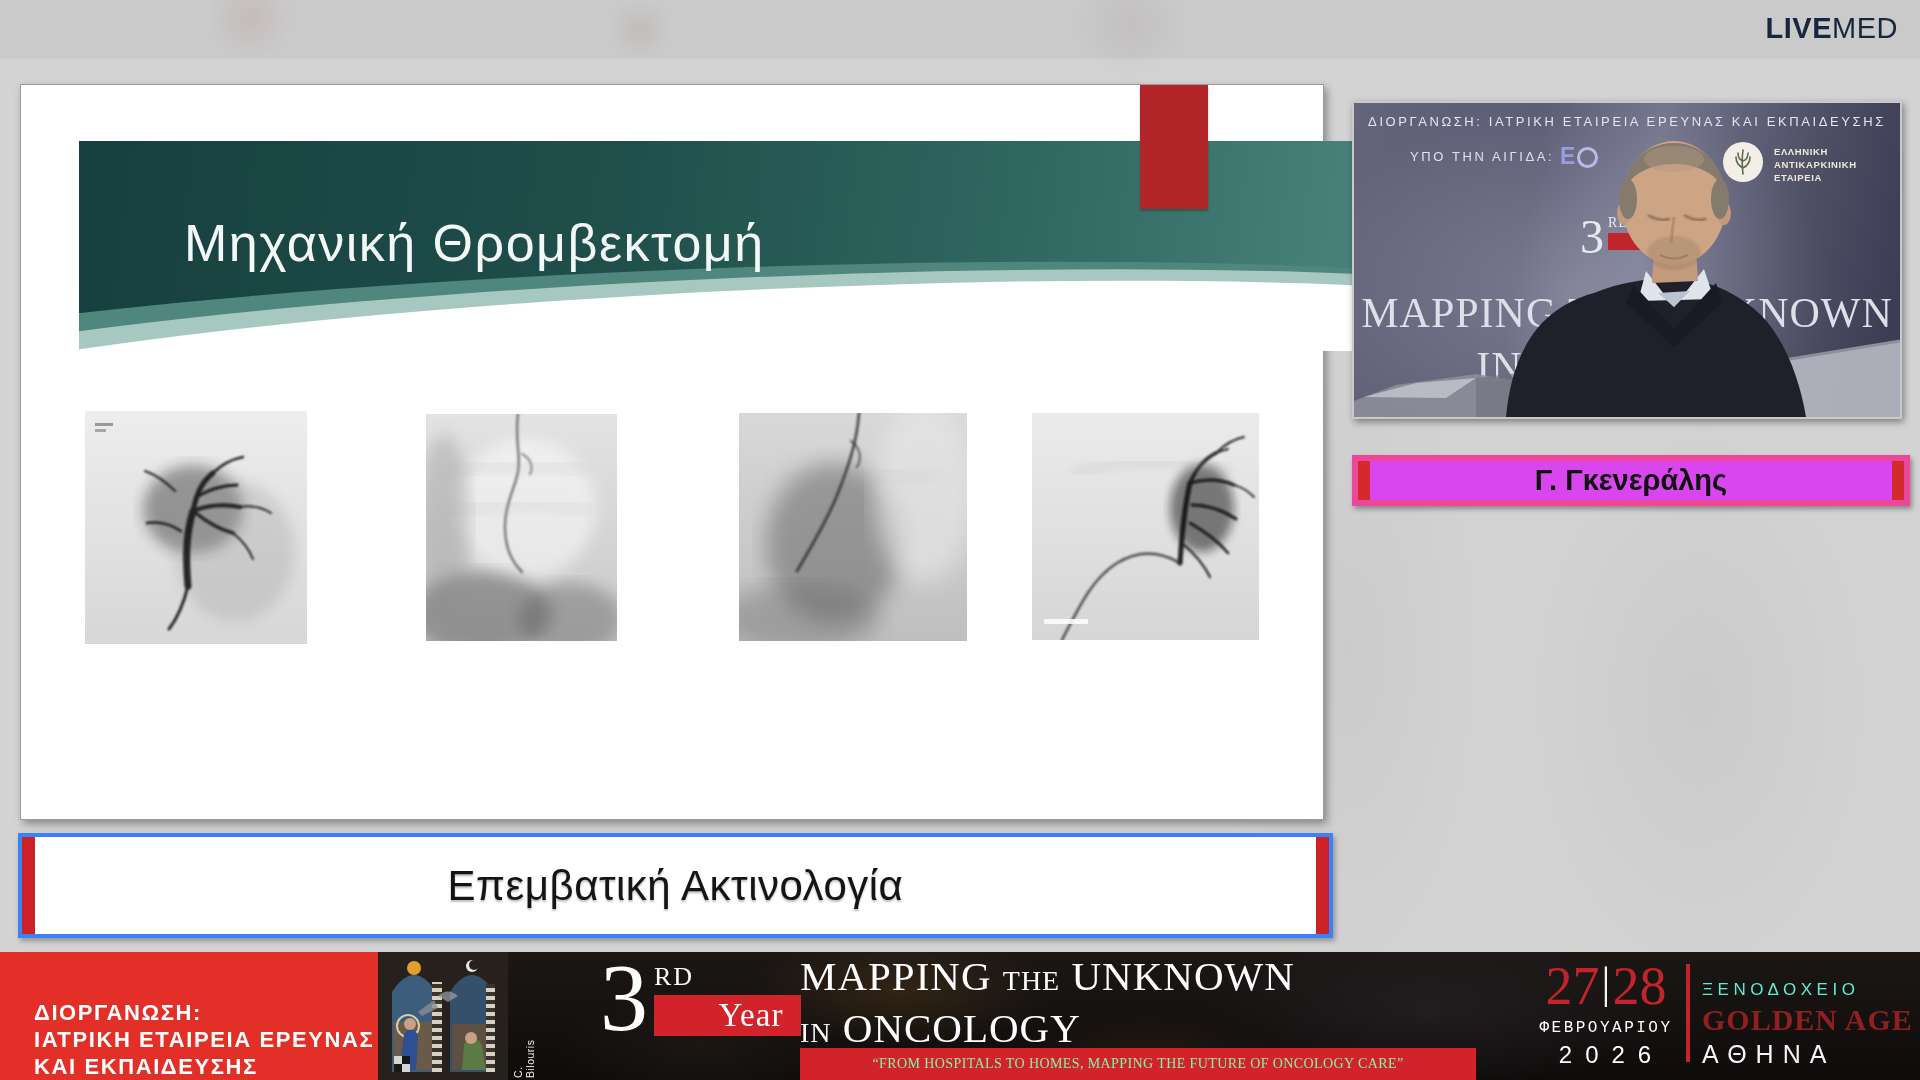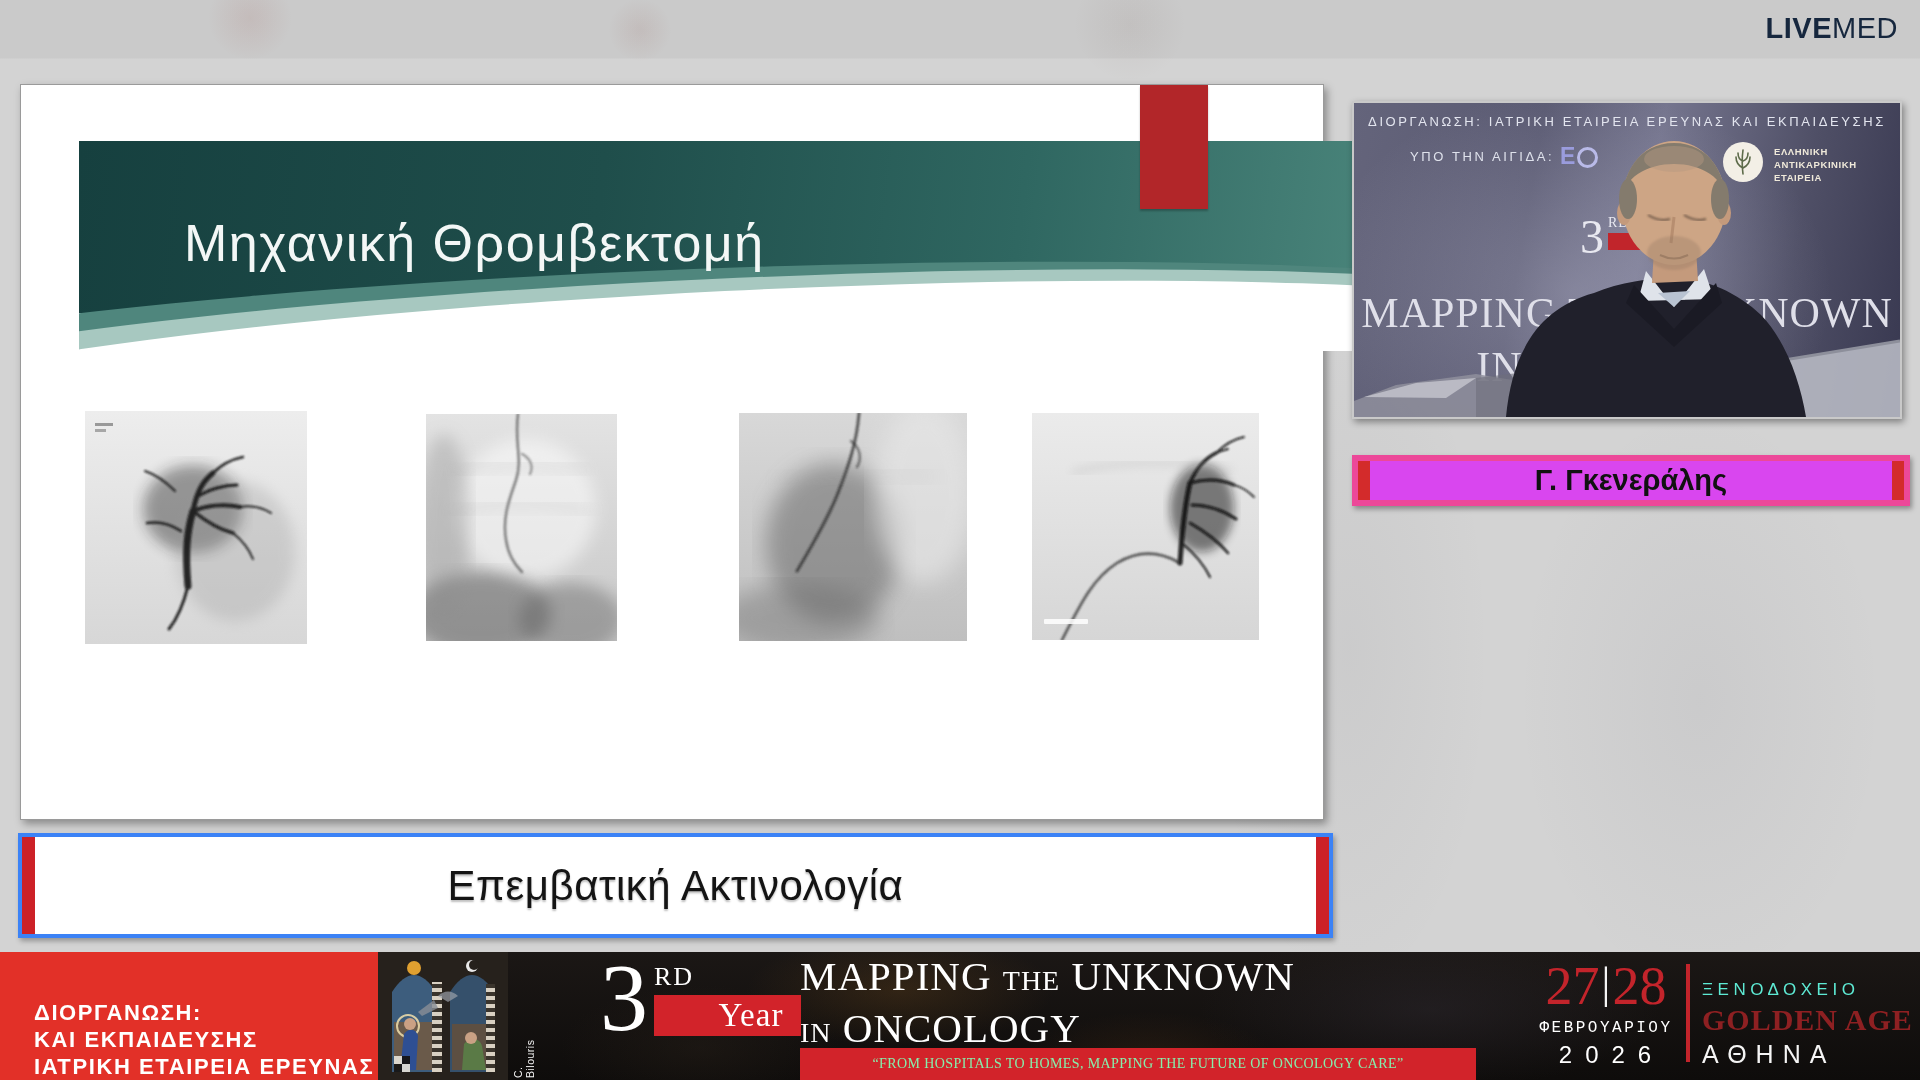--- a/index.html
+++ b/index.html
@@ -353,22 +353,22 @@
     <div class="edge left"></div>
     <span class="speaker-name">Γ. Γκενεράλης</span>
     <div class="edge right"></div>
   </div>
 
   <div class="banner">
     <div class="banner-texture"></div>
 
     <div class="org-block">
       <div>ΔΙΟΡΓΑΝΩΣΗ:</div>
+      <div>ΙΑΤΡΙΚΗ ΕΤΑΙΡΕΙΑ ΕΡΕΥΝΑΣ</div>
       <div>ΚΑΙ ΕΚΠΑΙΔΕΥΣΗΣ</div>
-      <div>ΙΑΤΡΙΚΗ ΕΤΑΙΡΕΙΑ ΕΡΕΥΝΑΣ</div>
     </div>
 
     <svg class="artwork" viewBox="0 0 130 128">
       <rect width="130" height="128" fill="#26211c"></rect>
       <path d="M14,120 L14,40 Q36,6 58,40 L58,120 Z" fill="#3d5d7d"></path>
       <path d="M72,120 L72,40 Q94,6 116,40 L116,120 Z" fill="#35506b"></path>
       <path d="M16,118 L16,70 L56,70 L56,118 Z" fill="#7a5a3a" opacity=".75"></path>
       <path d="M74,118 L74,72 L114,72 L114,118 Z" fill="#6b4f34" opacity=".75"></path>
       <rect x="54" y="30" width="10" height="90" fill="#d8d0c2"></rect>
       <rect x="54" y="30" width="10" height="90" fill="url(#stripes)"></rect>

